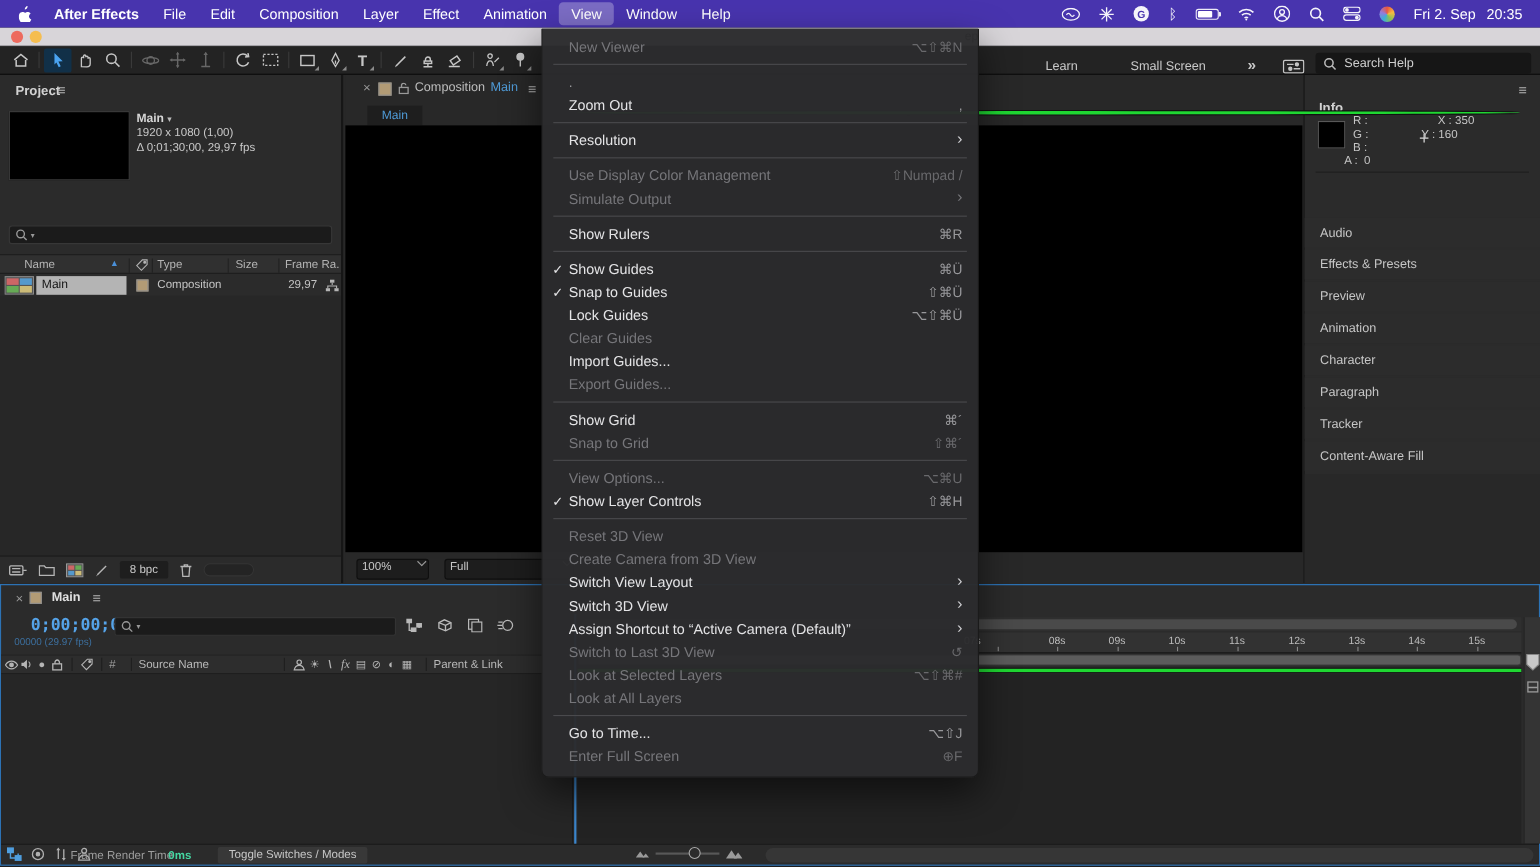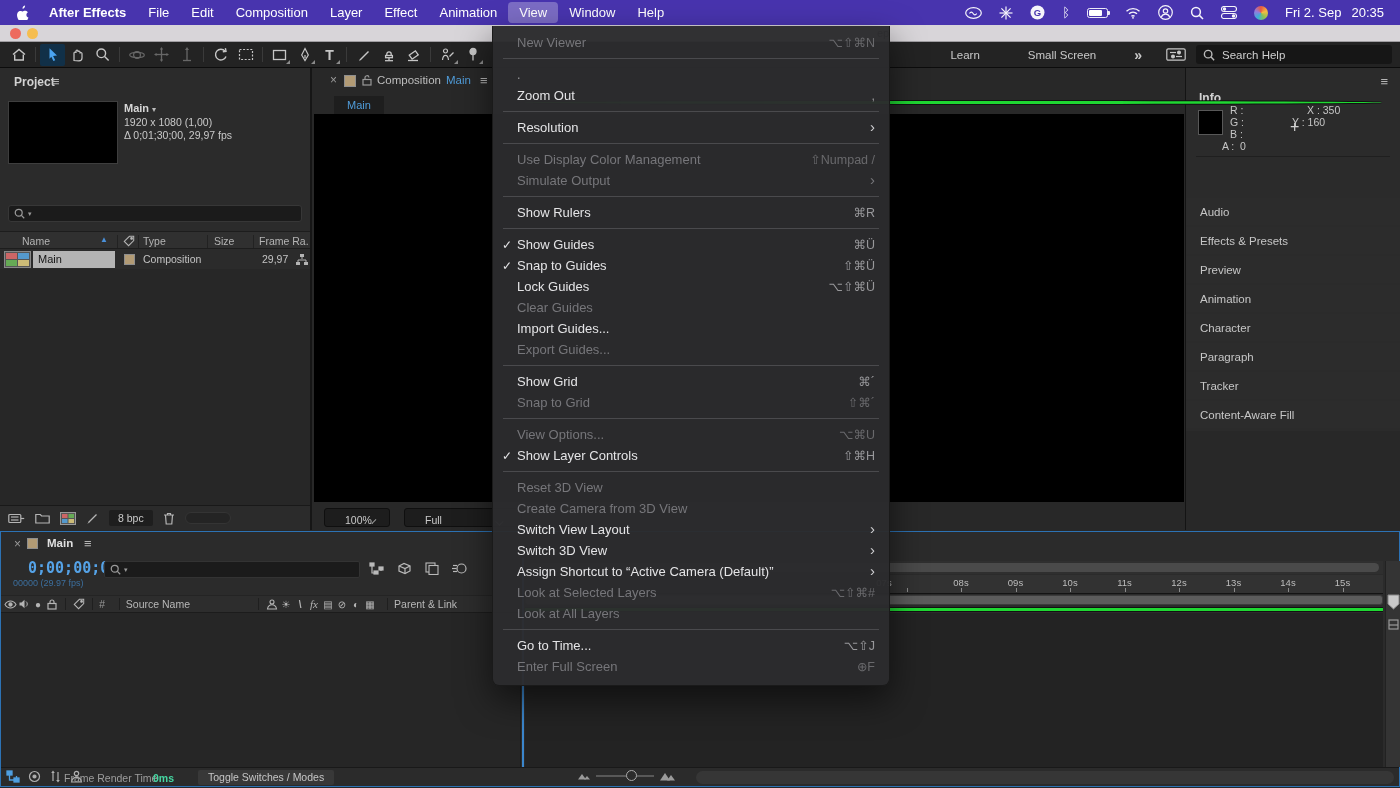--- a/index.html
+++ b/index.html
@@ -30,21 +30,21 @@
   .title-frag{position:absolute;left:877px;top:2px;font-size:11px;color:#3f3f3f}
 
   
   .toolbar{position:absolute;left:0;top:42px;width:1400px;height:26px;background:#232323;border-bottom:1px solid #0c0c0c;display:flex;align-items:center;padding:0 6px;z-index:2}
   .tool{position:relative;width:25px;height:22px;display:flex;align-items:center;justify-content:center;color:#c6c6c6}
   .tool.sel{background:#113048;border-radius:2px}
   .tool.dis{opacity:.42}
   .tool.fly::after{content:"";position:absolute;right:2px;bottom:2px;border-left:4px solid transparent;border-bottom:4px solid #8a8a8a}
   .tool-div{width:1px;height:15px;background:#3a3a3a;margin:0 4px}
   .t-txt{font-size:14px;font-weight:bold;color:#c6c6c6}
-  .workspace{margin-left:auto;display:flex;align-items:center;height:100%}
+  .workspace{margin-left:auto;display:flex;align-items:flex-end;height:100%}
   .ws-tab{font-size:11.5px;color:#c9c9c9;padding:0 24px;white-space:nowrap}
   .ws-overflow{color:#c9c9c9;font-size:14px;padding:0 14px;font-weight:bold}
   .ws-icon{margin:0 10px;display:flex;align-items:center}
   .help-search{width:196px;height:19px;background:#161616;border-radius:3px;display:flex;align-items:center;gap:7px;padding:0 7px;margin-right:2px}
   .help-search span{font-size:11.5px;color:#cfcfcf}
 
   
   .ham{color:#b5b5b5;font-size:13px;line-height:1}
   .panel-title{font-size:12px;font-weight:bold;color:#d2d2d2}
   .chev{display:inline-block;width:6px;height:6px;border-right:1.5px solid #9a9a9a;border-bottom:1.5px solid #9a9a9a;transform:rotate(45deg) translateY(-2px)}
@@ -77,21 +77,21 @@
   .comp-tabstrip{position:absolute;left:0;top:0;width:100%;height:27px}
   .comp-x{position:absolute;left:16px;top:5px;color:#9a9a9a;font-size:12px}
   .comp-sw{position:absolute;left:30px;top:7px;width:12px;height:12px;background:#b29b75;border:1px solid #8e8e8e}
   .comp-lock{position:absolute;left:48px;top:7px}
   .comp-label{position:absolute;left:63px;top:6px;font-size:11.5px;color:#bdbdbd}
   .comp-label b{color:#4f9bd8;font-weight:normal;margin-left:5px}
   .comp-ham{position:absolute;left:166px;top:6px}
   .comp-subtab{position:absolute;left:20px;top:28px;height:18px;background:#1e1e1e;color:#4f9bd8;font-size:11px;padding:3px 13px 0 13px}
   .viewer{position:absolute;left:0;top:46px;width:870px;height:388px;background:#000}
   .comp-foot{position:absolute;left:0;top:436px;width:100%;height:26px;display:flex;align-items:center;gap:14px;padding-left:10px}
-  .dd{height:19px;background:#1d1d1d;border:1px solid #0f0f0f;border-radius:3px;display:flex;align-items:flex-end;justify-content:space-between;padding:0 20px;font-size:10.5px;color:#c9c9c9}
+  .dd{height:19px;background:#1d1d1d;border:1px solid #0f0f0f;border-radius:3px;display:flex;align-items:flex-start;justify-content:space-between;padding:0 4px;font-size:10.5px;color:#c9c9c9}
   .dd1{width:66px}.dd2{width:118px}
 
   
   .rightcol{position:absolute;left:1185px;top:68px;width:215px;height:462px;background:#2b2b2b;border-left:1px solid #141414}
   .info-title{position:absolute;left:13px;top:23px}
   .info-ham{position:absolute;right:12px;top:7px}
   .info-sw{position:absolute;left:12px;top:42px;width:25px;height:25px;background:#000;border:1px solid #585858}
   .info-txt{position:absolute;font-size:10.5px;color:#c5c5c5;white-space:pre}
   .info-plus{position:absolute;left:104px;top:50px;font-size:16px;color:#d0d0d0}
   .info-div{position:absolute;left:10px;right:10px;top:88px;height:1px;background:#1f1f1f}
@@ -775,20 +775,25 @@
         <span class="mi-label">Switch 3D View</span>
         <span class="mi-sub">›</span>
       </div>
       <div class="menu-item">
         <span class="mi-check"></span>
         <span class="mi-label">Assign Shortcut to “Active Camera (Default)”</span>
         <span class="mi-sub">›</span>
       </div>
       <div class="menu-item disabled">
         <span class="mi-check"></span>
+        <span class="mi-label">Switch to Last 3D View</span>
+        <span class="mi-short">↺</span>
+      </div>
+      <div class="menu-item disabled">
+        <span class="mi-check"></span>
         <span class="mi-label">Look at Selected Layers</span>
         <span class="mi-short">⌥⇧⌘#</span>
       </div>
       <div class="menu-item disabled">
         <span class="mi-check"></span>
         <span class="mi-label">Look at All Layers</span>
       </div>
       <div class="menu-sep"></div>
       <div class="menu-item">
         <span class="mi-check"></span>

